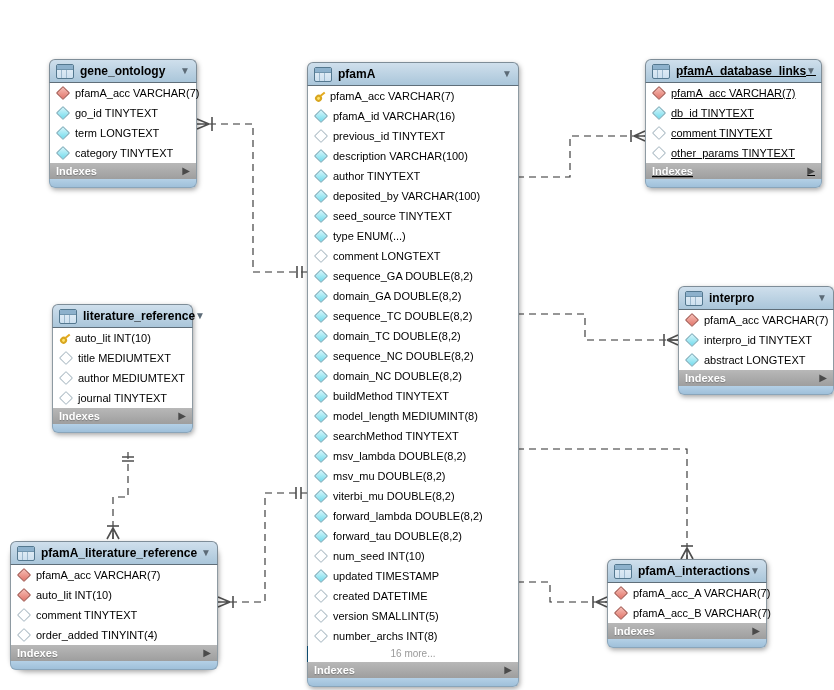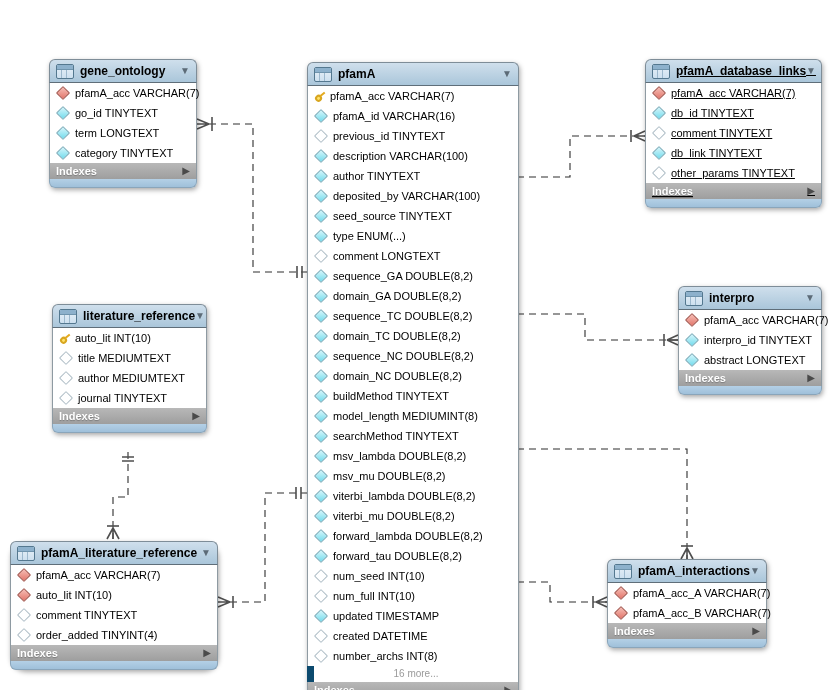--- a/index.html
+++ b/index.html
@@ -32,21 +32,21 @@
          background:linear-gradient(135deg,#d6f6fb,#72dbec);border:1px solid #74a8b6;}
   .ic-opt{width:8px;height:8px;transform:rotate(45deg);border-radius:1px;
          background:#ffffff;border:1px solid #aebdc6;}
   .ic-key{width:13px;height:12px;position:relative;transform:rotate(-40deg);margin:0 3px 0 0;}
   .ic-key::before{content:"";position:absolute;left:0;top:3px;width:7px;height:7px;border-radius:50%;
          border:2px solid #d8a620;background:#ffe269;box-sizing:border-box;}
   .ic-key::after{content:"";position:absolute;left:6px;top:5px;width:6px;height:2px;
          background:#e3aa1f;box-shadow:3px 2px 0 -1px #e3aa1f;}
 
   .more{height:16px;line-height:16px;text-align:center;font-size:10px;color:#9a9a9a;
-        background:#fff;border-left:7px solid #0c4a6e;border-right:1px solid #8e9aa2;}
+        background:#fff;border-left:1px solid #0c4a6e;border-right:1px solid #8e9aa2;}
   .tfoot{display:flex;align-items:center;height:16px;padding:0 6px;
          background:linear-gradient(#b8b8b8,#9e9e9e);
          border-left:1px solid #8e9aa2;border-right:1px solid #8e9aa2;box-sizing:content-box;}
   .idx{font-size:11px;font-weight:bold;color:#fff;text-shadow:0 1px 1px rgba(0,0,0,0.25);}
   .exp-arrow{margin-left:auto;color:#4a4a4a;font-size:10px;line-height:1;}
   .tstrip{height:8px;background:linear-gradient(#b4d0e6,#9fc0da);
           border:1px solid #8aa5ba;border-top:none;border-radius:0 0 6px 6px;}
 </style>
 </head>
 <body>
@@ -211,52 +211,48 @@
         <div class="trow">
           <span class="ficon ic-req"></span>
           <span>msv_lambda DOUBLE(8,2)</span>
         </div>
         <div class="trow">
           <span class="ficon ic-req"></span>
           <span>msv_mu DOUBLE(8,2)</span>
         </div>
         <div class="trow">
           <span class="ficon ic-req"></span>
-          <span>viterbi_lambda DOUBLE(8,2)</span>
-        </div>
-        <div class="trow">
-          <span class="ficon ic-req"></span>
           <span>viterbi_mu DOUBLE(8,2)</span>
         </div>
         <div class="trow">
           <span class="ficon ic-req"></span>
           <span>forward_lambda DOUBLE(8,2)</span>
         </div>
         <div class="trow">
           <span class="ficon ic-req"></span>
           <span>forward_tau DOUBLE(8,2)</span>
         </div>
         <div class="trow">
           <span class="ficon ic-opt"></span>
           <span>num_seed INT(10)</span>
         </div>
         <div class="trow">
-          <span class="ficon ic-opt"></span>
-          <span>num_full INT(10)</span>
-        </div>
-        <div class="trow">
           <span class="ficon ic-req"></span>
           <span>updated TIMESTAMP</span>
         </div>
         <div class="trow">
           <span class="ficon ic-opt"></span>
           <span>created DATETIME</span>
         </div>
         <div class="trow">
           <span class="ficon ic-opt"></span>
+          <span>version SMALLINT(5)</span>
+        </div>
+        <div class="trow">
+          <span class="ficon ic-opt"></span>
           <span>number_archs INT(8)</span>
         </div>
       </div>
     <div class="more">16 more...</div>
     <div class="tfoot">
       <span class="idx">Indexes</span>
       <span class="exp-arrow">▶</span>
     </div>
     <div class="tstrip"></div>
   </div>
@@ -274,36 +270,32 @@
         </div>
         <div class="trow">
           <span class="ficon ic-req"></span>
           <span>db_id TINYTEXT</span>
         </div>
         <div class="trow">
           <span class="ficon ic-opt"></span>
           <span>comment TINYTEXT</span>
         </div>
         <div class="trow">
-          <span class="ficon ic-req"></span>
-          <span>db_link TINYTEXT</span>
-        </div>
-        <div class="trow">
           <span class="ficon ic-opt"></span>
           <span>other_params TINYTEXT</span>
         </div>
       </div>
     <div class="tfoot">
       <span class="idx">Indexes</span>
       <span class="exp-arrow">▶</span>
     </div>
     <div class="tstrip"></div>
   </div>
 
-  <div class="tbl" style="left:678px;top:250px;width:144px;">
+  <div class="tbl" style="left:678px;top:250px;width:156px;">
     <div class="thead">
       <span class="tbl-icon"></span>
       <span class="ttl">interpro</span>
       <span class="col-arrow">▼</span>
     </div>
     <div class="tbody">
         <div class="trow">
           <span class="ficon ic-fk"></span>
           <span>pfamA_acc VARCHAR(7)</span>
         </div>
@@ -316,21 +308,21 @@
           <span>abstract LONGTEXT</span>
         </div>
       </div>
     <div class="tfoot">
       <span class="idx">Indexes</span>
       <span class="exp-arrow">▶</span>
     </div>
     <div class="tstrip"></div>
   </div>
 
-  <div class="tbl" style="left:52px;top:268px;width:155px;">
+  <div class="tbl" style="left:52px;top:268px;width:141px;">
     <div class="thead">
       <span class="tbl-icon"></span>
       <span class="ttl">literature_reference</span>
       <span class="col-arrow">▼</span>
     </div>
     <div class="tbody">
         <div class="trow">
           <span class="ficon ic-key"></span>
           <span>auto_lit INT(10)</span>
         </div>

